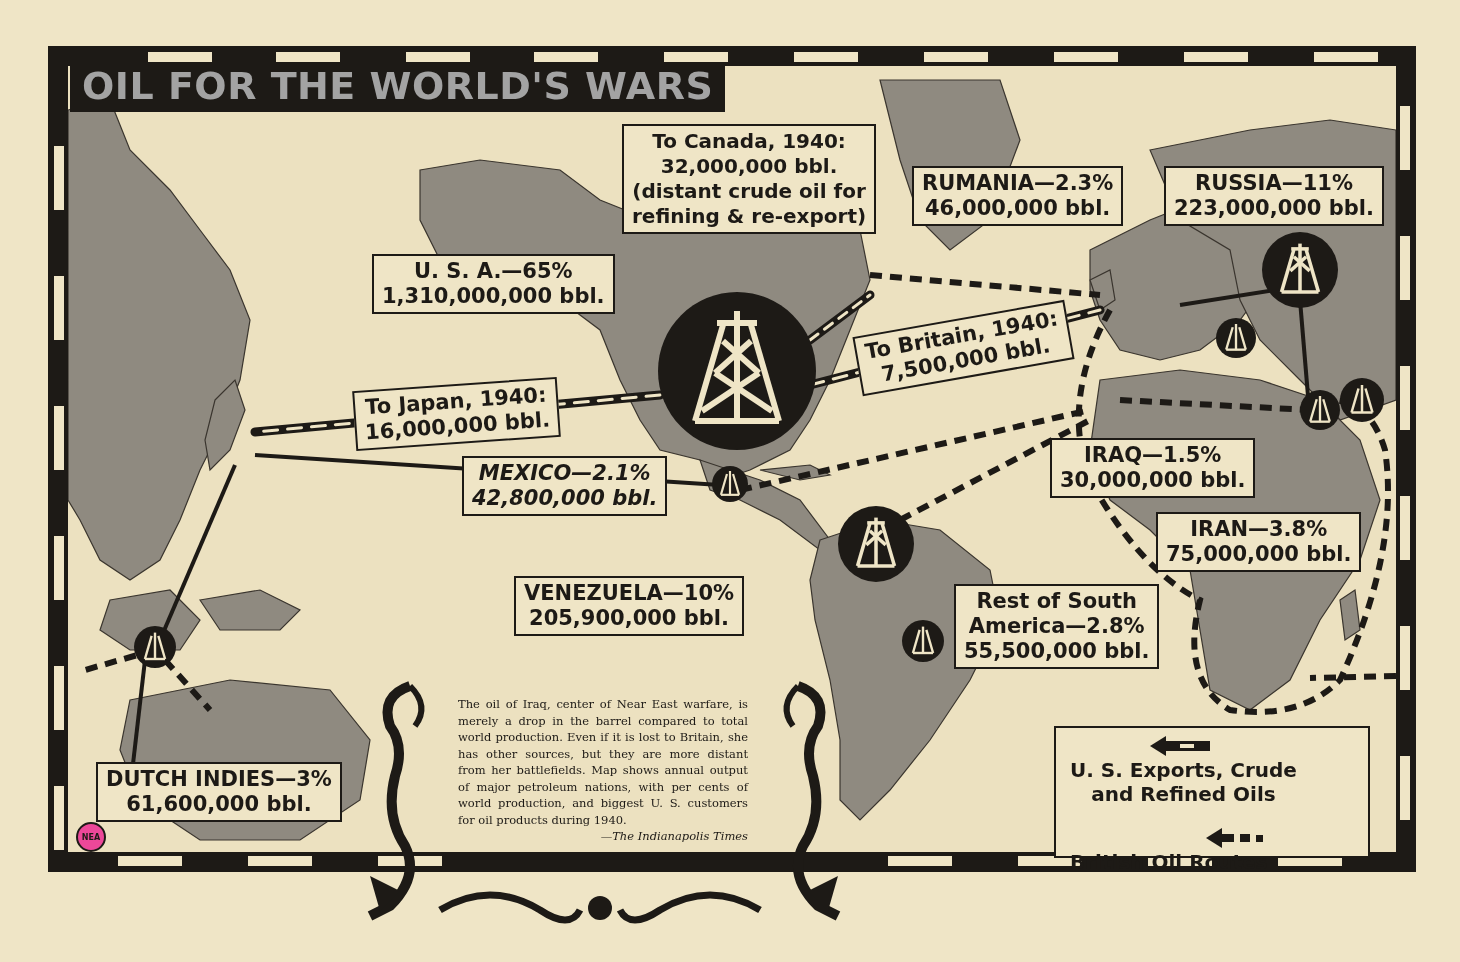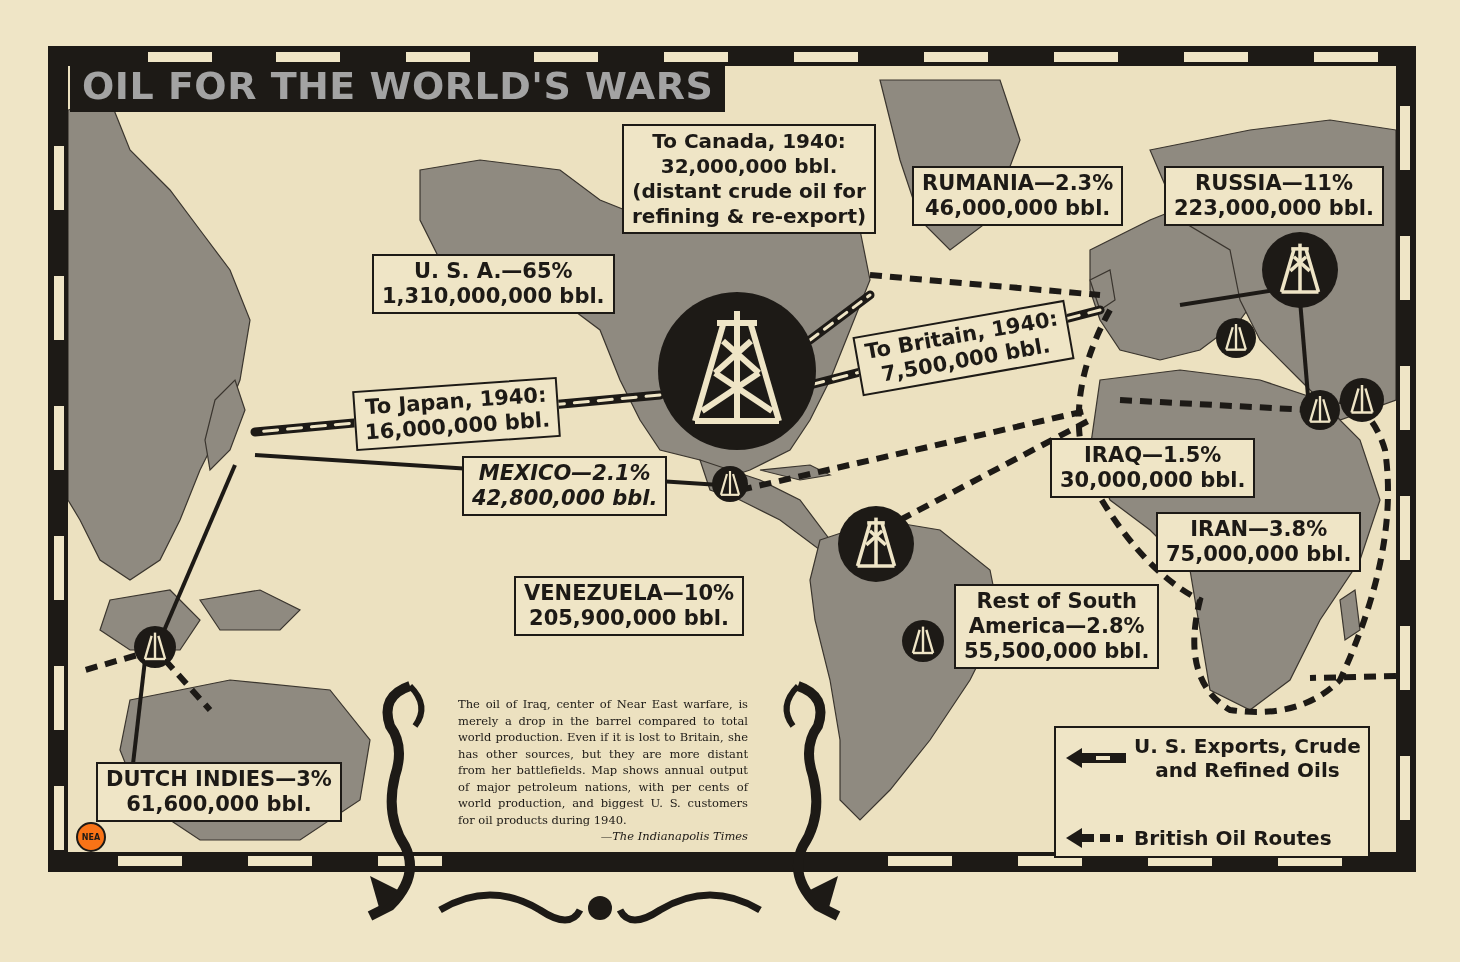--- a/index.html
+++ b/index.html
@@ -5,24 +5,24 @@
   html,body{margin:0;padding:0;}
   body{width:1460px;height:962px;background:#efe5c6;position:relative;overflow:hidden;font-family:"DejaVu Sans",sans-serif;color:#1d1a16;}
   .frame{position:absolute;left:48px;top:46px;width:1368px;height:826px;background:#1d1a16;}
   .inner{position:absolute;left:20px;top:20px;width:1328px;height:786px;background:#ece1c0;overflow:hidden;}
   .seg{position:absolute;background:#efe5c6;}
   .title{position:absolute;left:70px;top:62px;background:#1d1a16;color:#a3a3a3;font-weight:bold;font-size:38px;padding:2px 12px 4px 12px;letter-spacing:0.5px;z-index:5;}
   .land{fill:#8f8a80;stroke:#3a352e;stroke-width:1.2;}
   .label{position:absolute;background:#efe5c6;border:2px solid #1d1a16;font-weight:bold;text-align:center;font-size:21px;line-height:25px;padding:3px 8px;z-index:4;white-space:nowrap;}
   .rig{position:absolute;border-radius:50%;background:#1d1a16;z-index:3;display:flex;align-items:center;justify-content:center;}
   .legend{position:absolute;left:1054px;top:726px;width:312px;height:128px;background:#efe5c6;border:2px solid #1d1a16;z-index:4;}
-  .leg-row{position:absolute;left:8px;display:flex;align-items:center;font-weight:bold;font-size:20px;}
+  .leg-row{position:absolute;left:8px;display:flex;align-items:center;font-weight:bold;font-size:20px;flex-direction:column;}
   .caption{position:absolute;left:458px;top:696px;width:290px;font-family:"DejaVu Serif",serif;font-size:11.5px;line-height:16.5px;z-index:6;text-align:justify;}
   .source{font-style:italic;text-align:right;display:block;}
-  .nea{position:absolute;left:76px;top:822px;width:26px;height:26px;border:2px solid #1d1a16;border-radius:50%;font-size:8px;font-weight:bold;display:flex;align-items:center;justify-content:center;z-index:5;background:#f97316;}
+  .nea{position:absolute;left:76px;top:822px;width:26px;height:26px;border:2px solid #1d1a16;border-radius:50%;font-size:8px;font-weight:bold;display:flex;align-items:center;justify-content:center;z-index:5;background:#ec4899;}
   .scroll{position:absolute;z-index:5;}
 </style>
 </head>
 <body>
 
 <div class="frame">
   <div class="seg" style="left:100px;top:6px;width:64px;height:10px"></div>
   <div class="seg" style="left:228px;top:6px;width:64px;height:10px"></div>
   <div class="seg" style="left:358px;top:6px;width:64px;height:10px"></div>
   <div class="seg" style="left:486px;top:6px;width:64px;height:10px"></div>
@@ -275,21 +275,21 @@
     <svg width="64" height="24">
         <polygon points="2,12 18,2 18,22" fill="#1d1a16"></polygon>
         <rect x="16" y="7" width="46" height="10" fill="#1d1a16"></rect>
         <rect x="32" y="10" width="14" height="4" fill="#efe5c6"></rect>
       </svg>
     <div style="text-align:center;line-height:24px;margin-left:6px;">
       <div>U. S. Exports, Crude</div>
       <div>and Refined Oils</div>
     </div>
   </div>
-  <div class="leg-row" style="top:98px;">
+  <div class="leg-row" style="top:98px;align-items:flex-end;">
     <svg width="64" height="24">
         <polygon points="2,12 18,2 18,22" fill="#1d1a16"></polygon>
         <rect x="16" y="8" width="14" height="8" fill="#1d1a16"></rect>
         <rect x="36" y="8" width="10" height="8" fill="#1d1a16"></rect>
         <rect x="52" y="9" width="7" height="7" fill="#1d1a16"></rect>
       </svg>
     <div style="margin-left:6px;">British Oil Routes</div>
   </div>
 </div>
 

